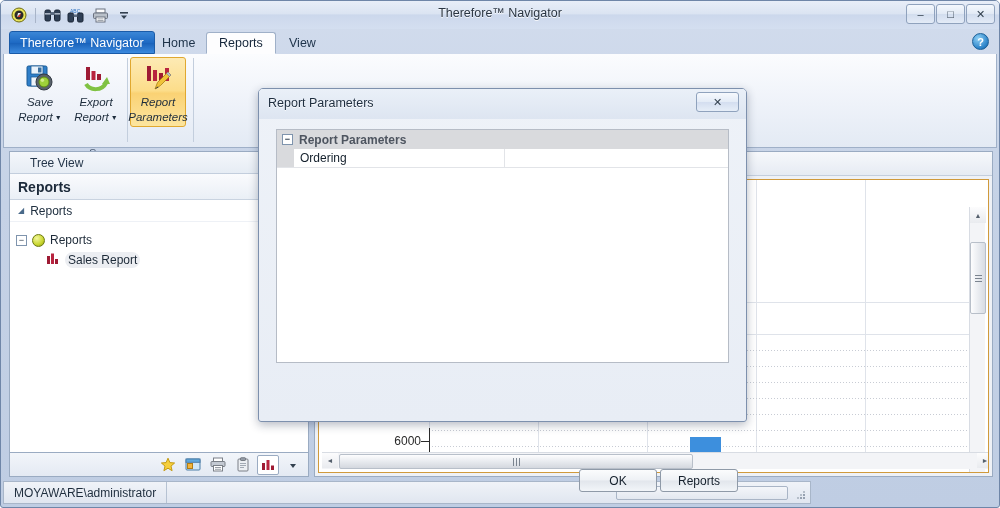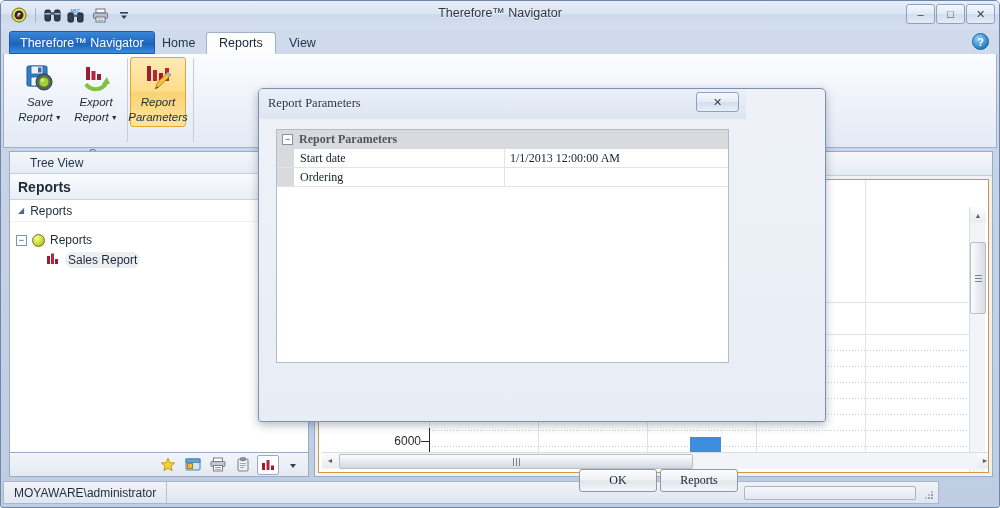--- a/index.html
+++ b/index.html
@@ -208,45 +208,44 @@
     position: absolute; left: 17px; top: 1px; width: 354px; height: 15px;
     background: linear-gradient(to bottom,#fdfdfe,#e4e7ec 60%,#d4d8df);
     border: 1px solid #b8bfc9; border-radius: 2px;
     display: flex; align-items: center; justify-content: center; cursor: default;
   }
   .grip-h { width: 7px; height: 8px;
     background: repeating-linear-gradient(to right,#7b848f 0 1px,transparent 1px 3px); }
 
   
   #statusbar {
-    position: absolute; left: 2px; bottom: 3px; width: 936px; height: 23px;
+    position: absolute; left: 2px; bottom: 3px; width: 808px; height: 23px;
     background: linear-gradient(to bottom,#f0f3f8 0%,#e0e6f0 100%);
     border: 1px solid #a8b6c9;
     display: flex; align-items: center;
   }
   #status-user {
     padding: 0 10px; font-size: 12px; color: #1e2d3d;
     height: 21px; display: flex; align-items: center;
     border-right: 1px solid #b6c2d2;
   }
   #status-progress {
     position: absolute; right: 22px; top: 4px; width: 172px; height: 14px;
     background: linear-gradient(to bottom,#f4f6fa,#e3e8f0);
     border: 1px solid #a9b5c6; border-radius: 2px;
   }
   #grip { position: absolute; right: 3px; bottom: 2px; width: 12px; height: 12px; }
 
   
   #dialog {
-    position: absolute; left: 257px; top: 87px; width: 568px; height: 334px;
+    position: absolute; left: 257px; top: 87px; width: 489px; height: 334px;
     background: linear-gradient(to bottom,#eef2f8 0%,#e8edf5 100%);
     border: 1px solid #7d90ad;
     border-radius: 5px 5px 3px 3px;
     box-shadow: 0 3px 10px rgba(30,45,70,0.32);
-    font-family: Liberation Serif, serif;
   }
   #dlg-titlebar {
     position: absolute; left: 0; top: 0; width: 487px; height: 30px;
     background: linear-gradient(to bottom,#eaf0f8 0%,#dde5f1 100%);
     border-radius: 4px 4px 0 0;
   }
   #dlg-title {
     position: absolute; left: 9px; top: 7px;
     font-size: 12.5px; color: #1f2e3f;
     text-shadow: 0 1px 0 rgba(255,255,255,0.8);
@@ -542,25 +541,20 @@
     </div>
 
     <div id="dlg-grid">
       <div id="grid-grouphdr">
         <span class="expander">−</span>
         <span>Report Parameters</span>
       </div>
 
       <div class="grid-row">
         <span class="gutter"></span>
-        <span class="gname">Start date</span>
-        <span class="gval">1/1/2013 12:00:00 AM</span>
-      </div>
-      <div class="grid-row">
-        <span class="gutter"></span>
         <span class="gname">Ordering</span>
       </div>
       <div id="grid-filler"></div>
     </div>
 
     <div class="dlg-btn" style="left:320px;">OK</div>
     <div class="dlg-btn" style="left:401px;">Reports</div>
   </div>
 
 </div>

